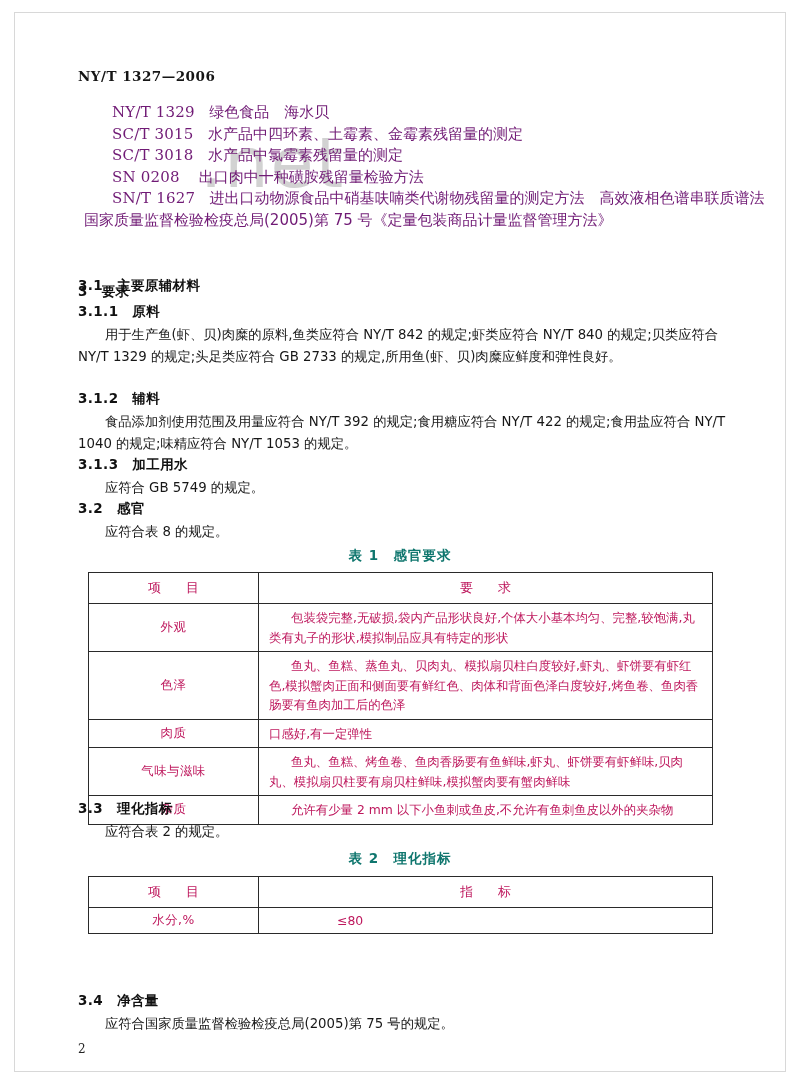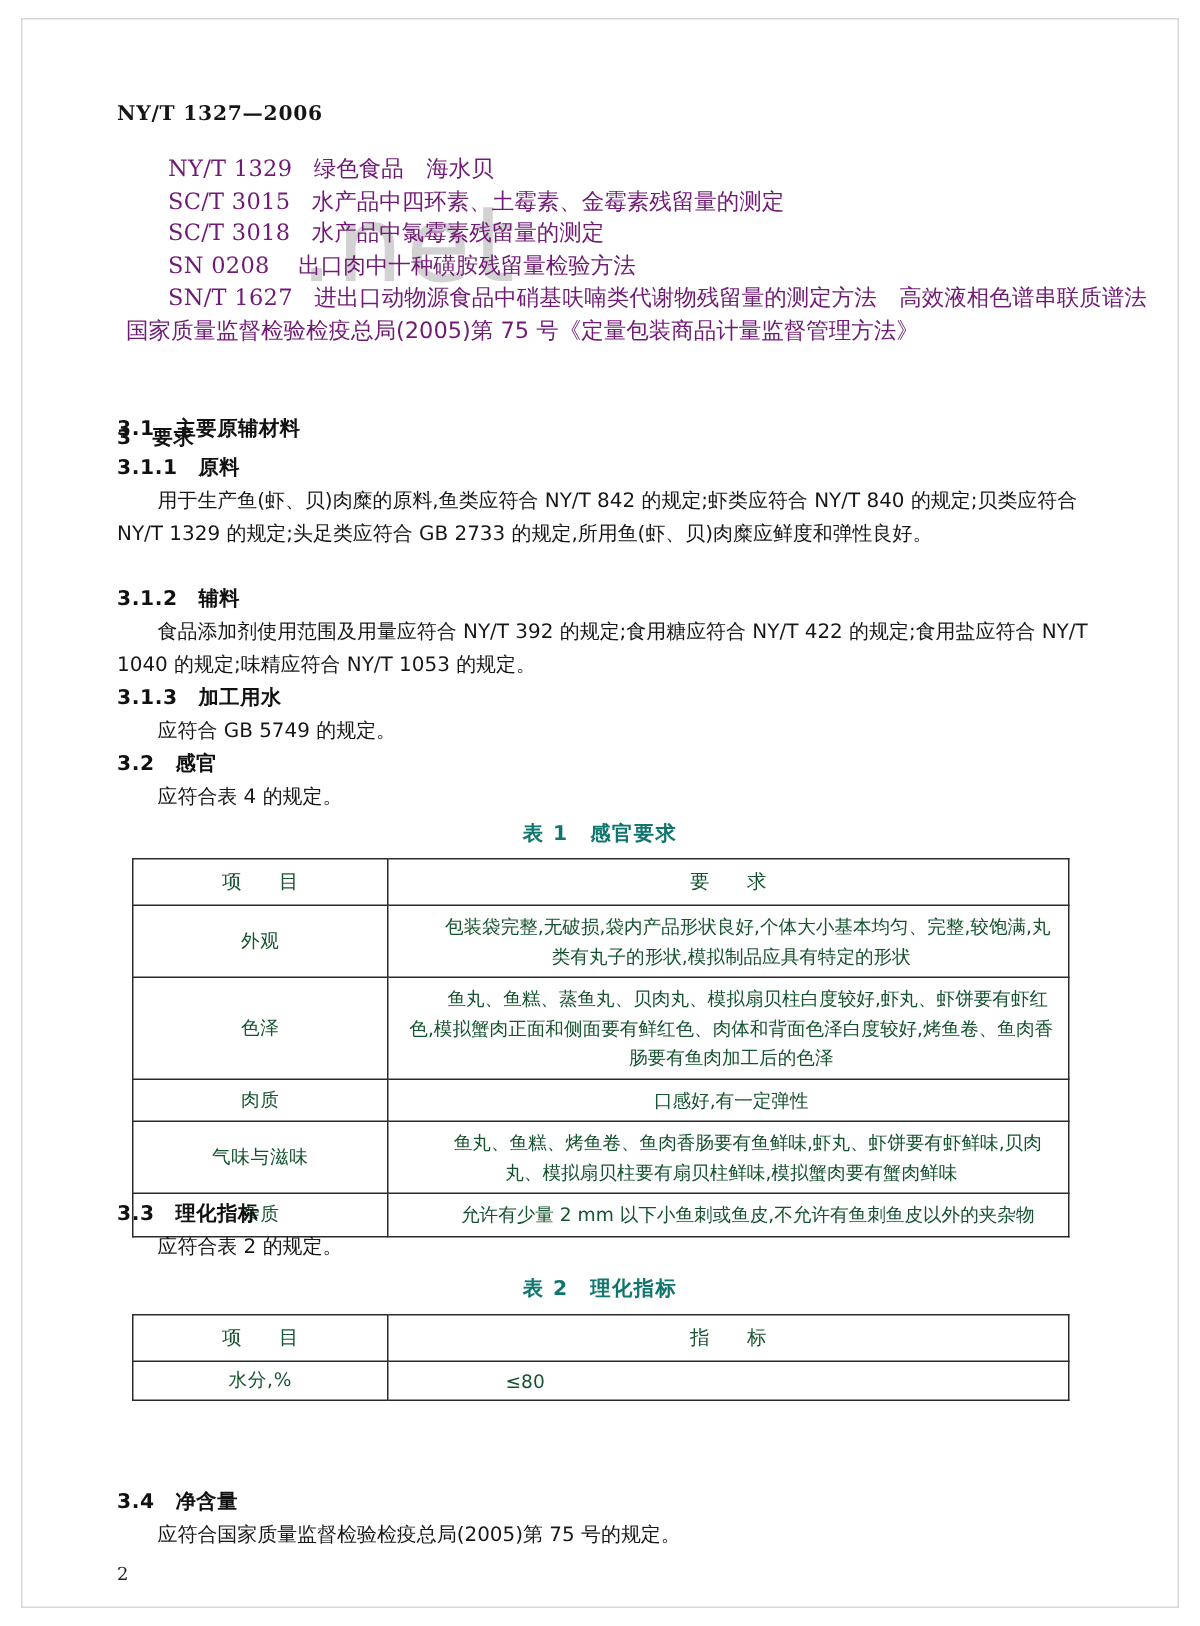--- a/index.html
+++ b/index.html
@@ -122,42 +122,42 @@
     font-weight: bold;
     color: #0f766e;
     letter-spacing: 1px;
   }
 
   
   table.std {
     position: absolute;
     border-collapse: collapse;
     font-size: 12.4px;
-    color: #14532d;
+    color: #be185d;
     table-layout: fixed;
   }
   table.std td, table.std th {
     border: 1px solid #2a2a2a;
     padding: 3px 6px;
     vertical-align: middle;
     font-weight: normal;
   }
   table.std tr.hdr td {
     text-align: center;
     font-size: 13px;
     padding: 6px 6px;
     letter-spacing: 6px;
     text-indent: 6px;
   }
   table.std td.item {
     text-align: center;
     letter-spacing: 0.5px;
   }
   table.std td.req {
-    text-align: center;
+    text-align: left;
     line-height: 19.5px;
     padding: 4px 6px 4px 10px;
   }
   table.std td.req .first {
     display: inline-block;
     width: 22px;
   }
   table.std td.val {
     text-align: left;
     padding-left: 78px;
@@ -226,21 +226,21 @@
     <div class="h-sec" style="left:78px; top:303px;">3.1.1　原料</div>
     <div class="p-body" style="left:78px; top:324px;"><span class="ind"></span><span>用于生产鱼(虾、贝)肉糜的原料,鱼类应符合 NY/T 842 的规定;虾类应符合 NY/T 840 的规定;贝类应符合 NY/T 1329 的规定;头足类应符合 GB 2733 的规定,所用鱼(虾、贝)肉糜应鲜度和弹性良好。</span></div>
 
     <div class="h-sec" style="left:78px; top:390px;text-align:right;">3.1.2　辅料</div>
     <div class="p-body" style="left:78px; top:411px;"><span class="ind"></span><span>食品添加剂使用范围及用量应符合 NY/T 392 的规定;食用糖应符合 NY/T 422 的规定;食用盐应符合 NY/T 1040 的规定;味精应符合 NY/T 1053 的规定。</span></div>
 
     <div class="h-sec" style="left:78px; top:456px;">3.1.3　加工用水</div>
     <div class="p-body" style="left:78px; top:477px;"><span class="ind"></span><span>应符合 GB 5749 的规定。</span></div>
 
     <div class="h-sec" style="left:78px; top:500px;">3.2　感官</div>
-    <div class="p-body" style="left:78px; top:521px;"><span class="ind"></span><span>应符合表 4 的规定。</span></div>
+    <div class="p-body" style="left:78px; top:521px;"><span class="ind"></span><span>应符合表 8 的规定。</span></div>
 
     <div class="tbl-cap" style="top:547px;">表 1　感官要求</div>
 
     <table class="std" style="left:88px; top:572px; width:624px;">
       <colgroup>
           <col style="width:170px">
           <col style="width:454px">
         </colgroup>
       <tbody>
         <tr class="hdr">

